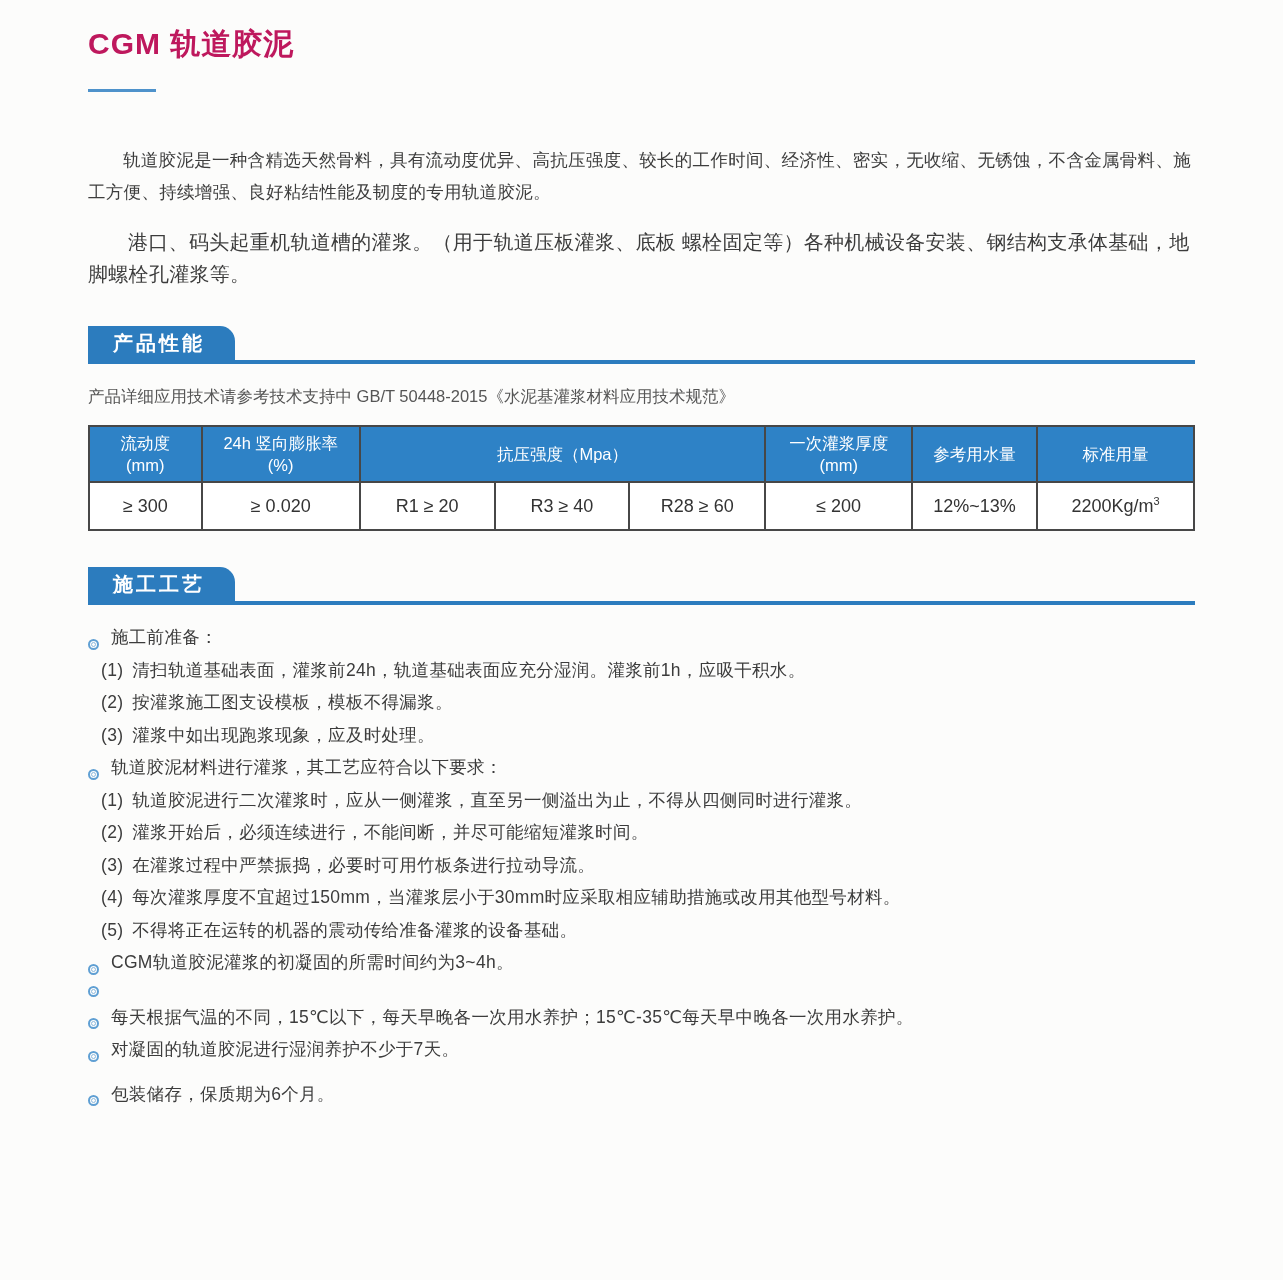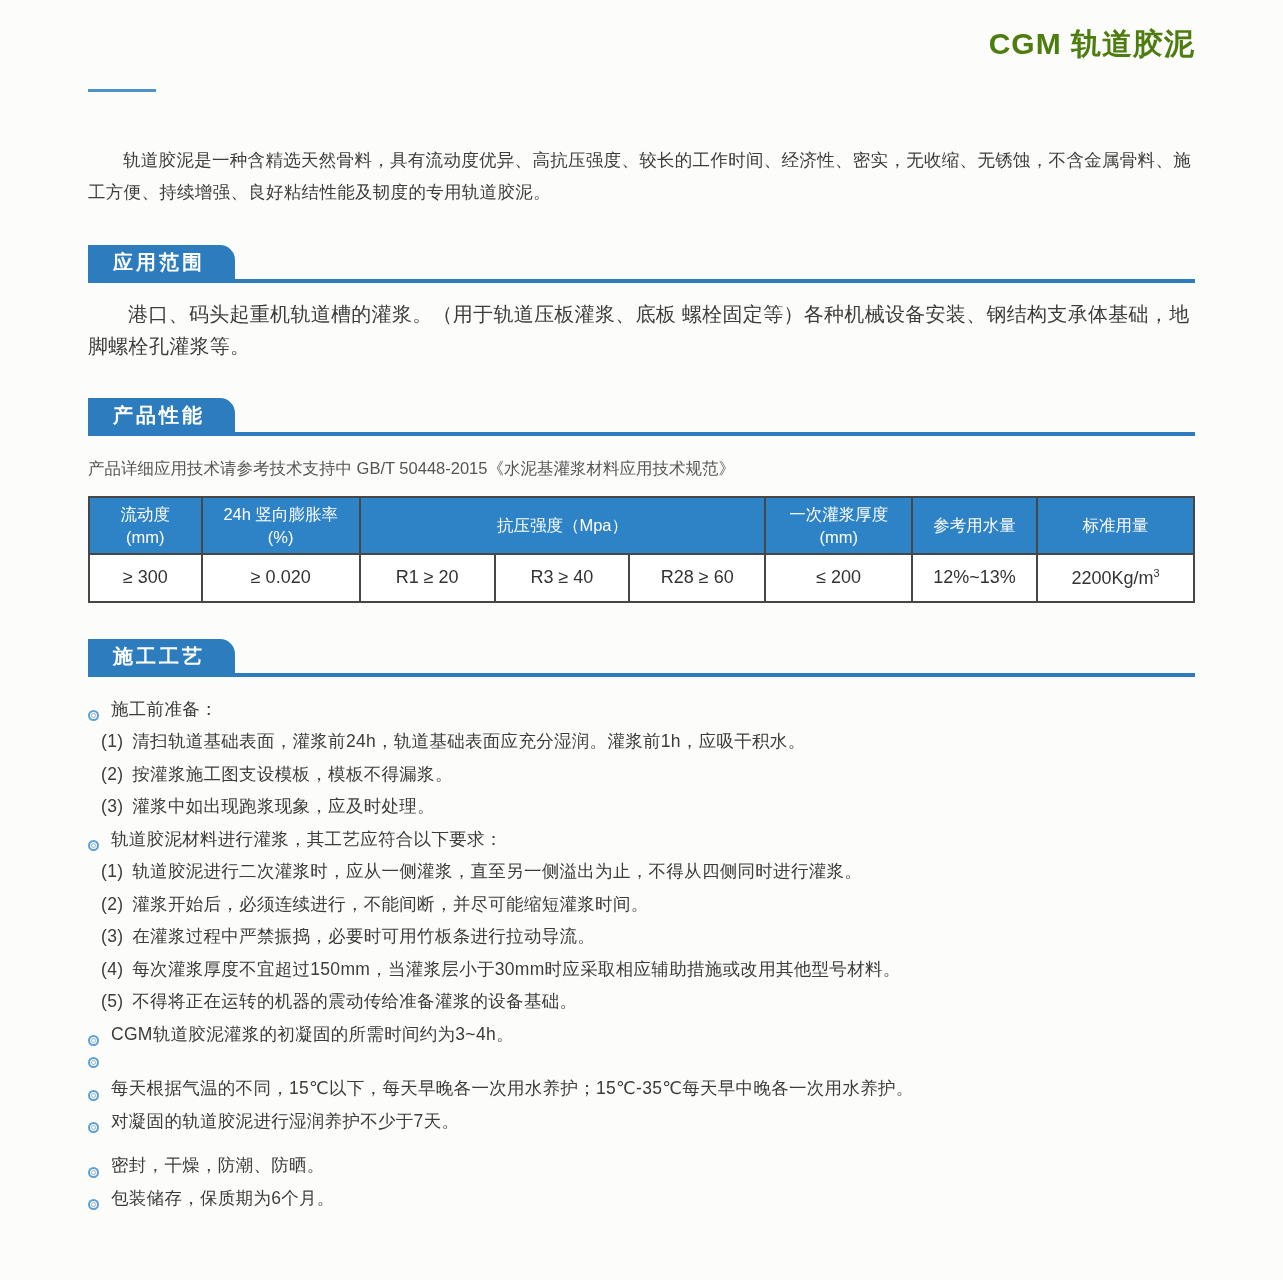--- a/index.html
+++ b/index.html
@@ -10,22 +10,22 @@
   *{box-sizing:border-box;}
   html,body{margin:0;padding:0;}
   body{
     width:1283px;height:1280px;overflow:hidden;
     background:#fcfcfb;color:#3c3c3c;
     font-family:"Liberation Sans","DejaVu Sans",sans-serif;
   }
   .page{padding:16px 88px 0 88px;}
 
   .title{
-    color:#4d7c0f;font-size:30px;font-weight:bold;
-    letter-spacing:1px;margin:8px 0 16px 0;text-align:right;
+    color:#be185d;font-size:30px;font-weight:bold;
+    letter-spacing:1px;margin:8px 0 16px 0;
   }
   .title-underline{width:68px;height:3px;background:#4e92cb;margin-top:24px;}
 
   .intro{
     margin-top:52px;font-size:17.5px;line-height:1.85;
     text-indent:2em;color:#3d3d3d;letter-spacing:0.3px;
   }
 
   .section-head{margin-top:36px;border-bottom:4px solid var(--accent);line-height:0;}
   .tag{
@@ -63,23 +63,20 @@
 </head>
 <body>
 
 <div class="page">
 
   <h1 class="title">CGM 轨道胶泥</h1>
   <div class="title-underline"></div>
 
   <p class="intro">轨道胶泥是一种含精选天然骨料，具有流动度优异、高抗压强度、较长的工作时间、经济性、密实，无收缩、无锈蚀，不含金属骨料、施工方便、持续增强、良好粘结性能及韧度的专用轨道胶泥。</p>
 
-  <div class="section-head">
-    <span class="tag">应用范围</span>
-  </div>
   <p class="app-body">港口、码头起重机轨道槽的灌浆。（用于轨道压板灌浆、底板 螺栓固定等）各种机械设备安装、钢结构支承体基础，地脚螺栓孔灌浆等。</p>
 
   <div class="section-head">
     <span class="tag">产品性能</span>
   </div>
   <p class="ref-note">产品详细应用技术请参考技术支持中 GB/T 50448-2015《水泥基灌浆材料应用技术规范》</p>
 
   <table class="spec">
     <colgroup>
       <col style="width:10.2%">
@@ -189,22 +186,18 @@
     <div class="item">
       <span class="ring"></span>
       <span>对凝固的轨道胶泥进行湿润养护不少于7天。</span>
     </div>
   </div>
 
 
   <div class="blist">
     <div class="item">
       <span class="ring"></span>
-      <span>密封，干燥，防潮、防晒。</span>
-    </div>
-    <div class="item">
-      <span class="ring"></span>
       <span>包装储存，保质期为6个月。</span>
     </div>
 
   </div>
 
 </div>
 
 </body></html>

